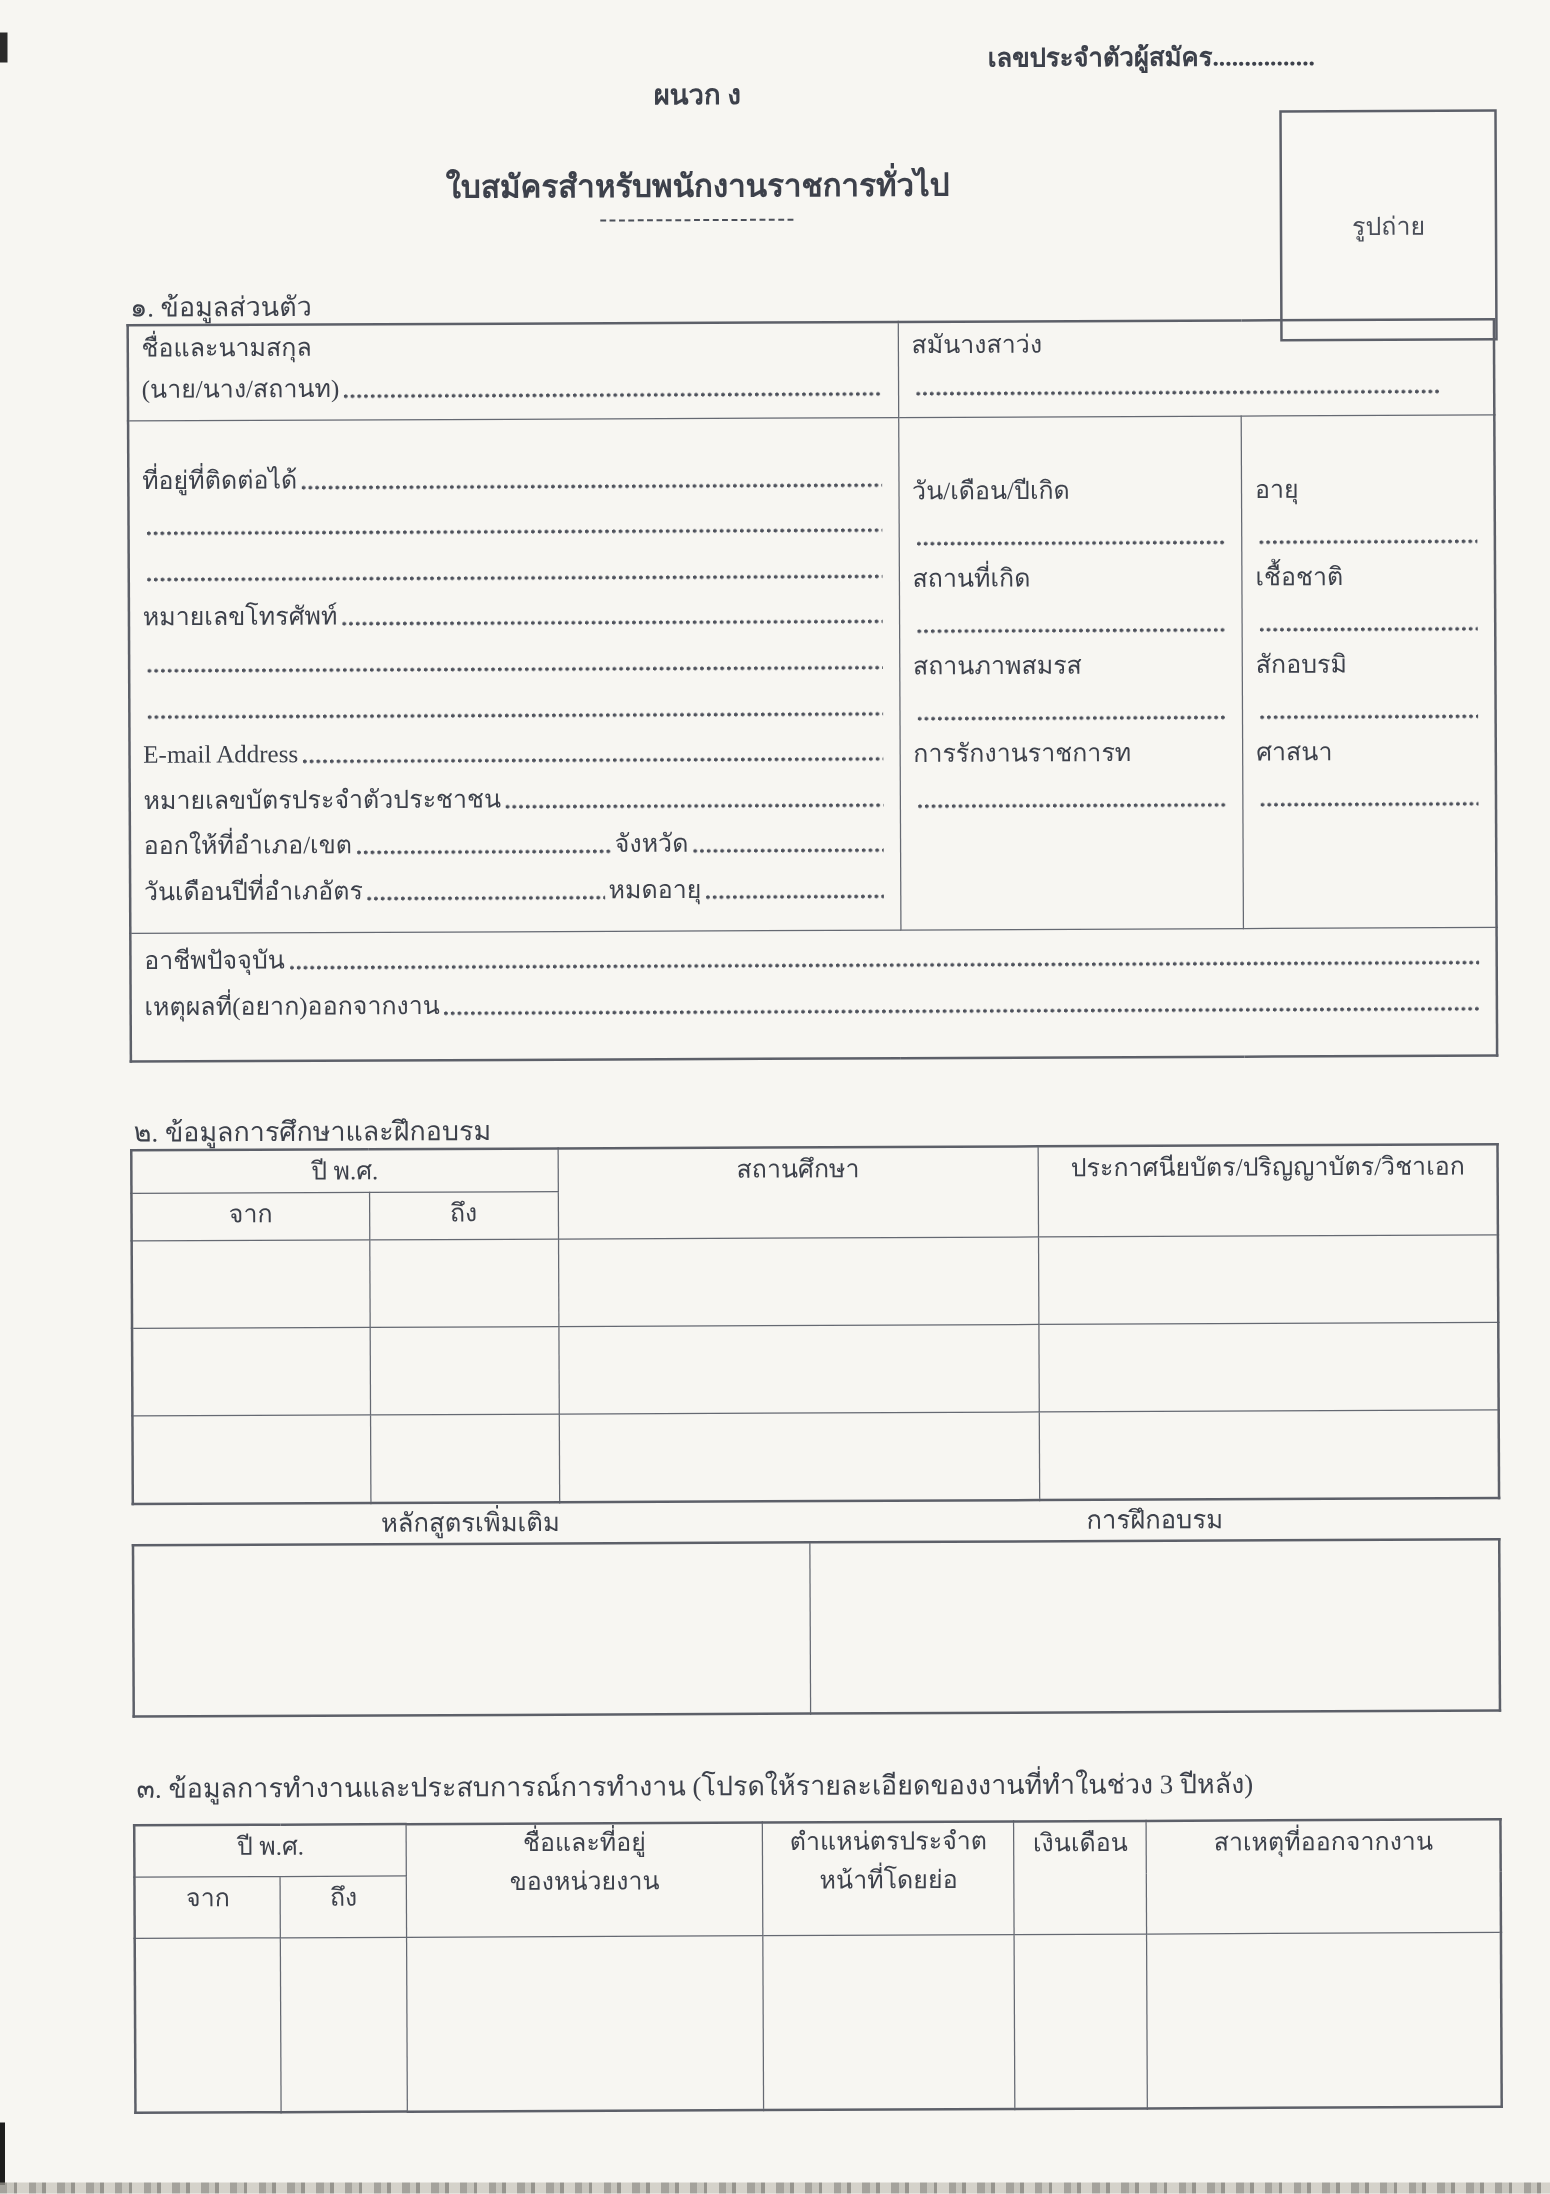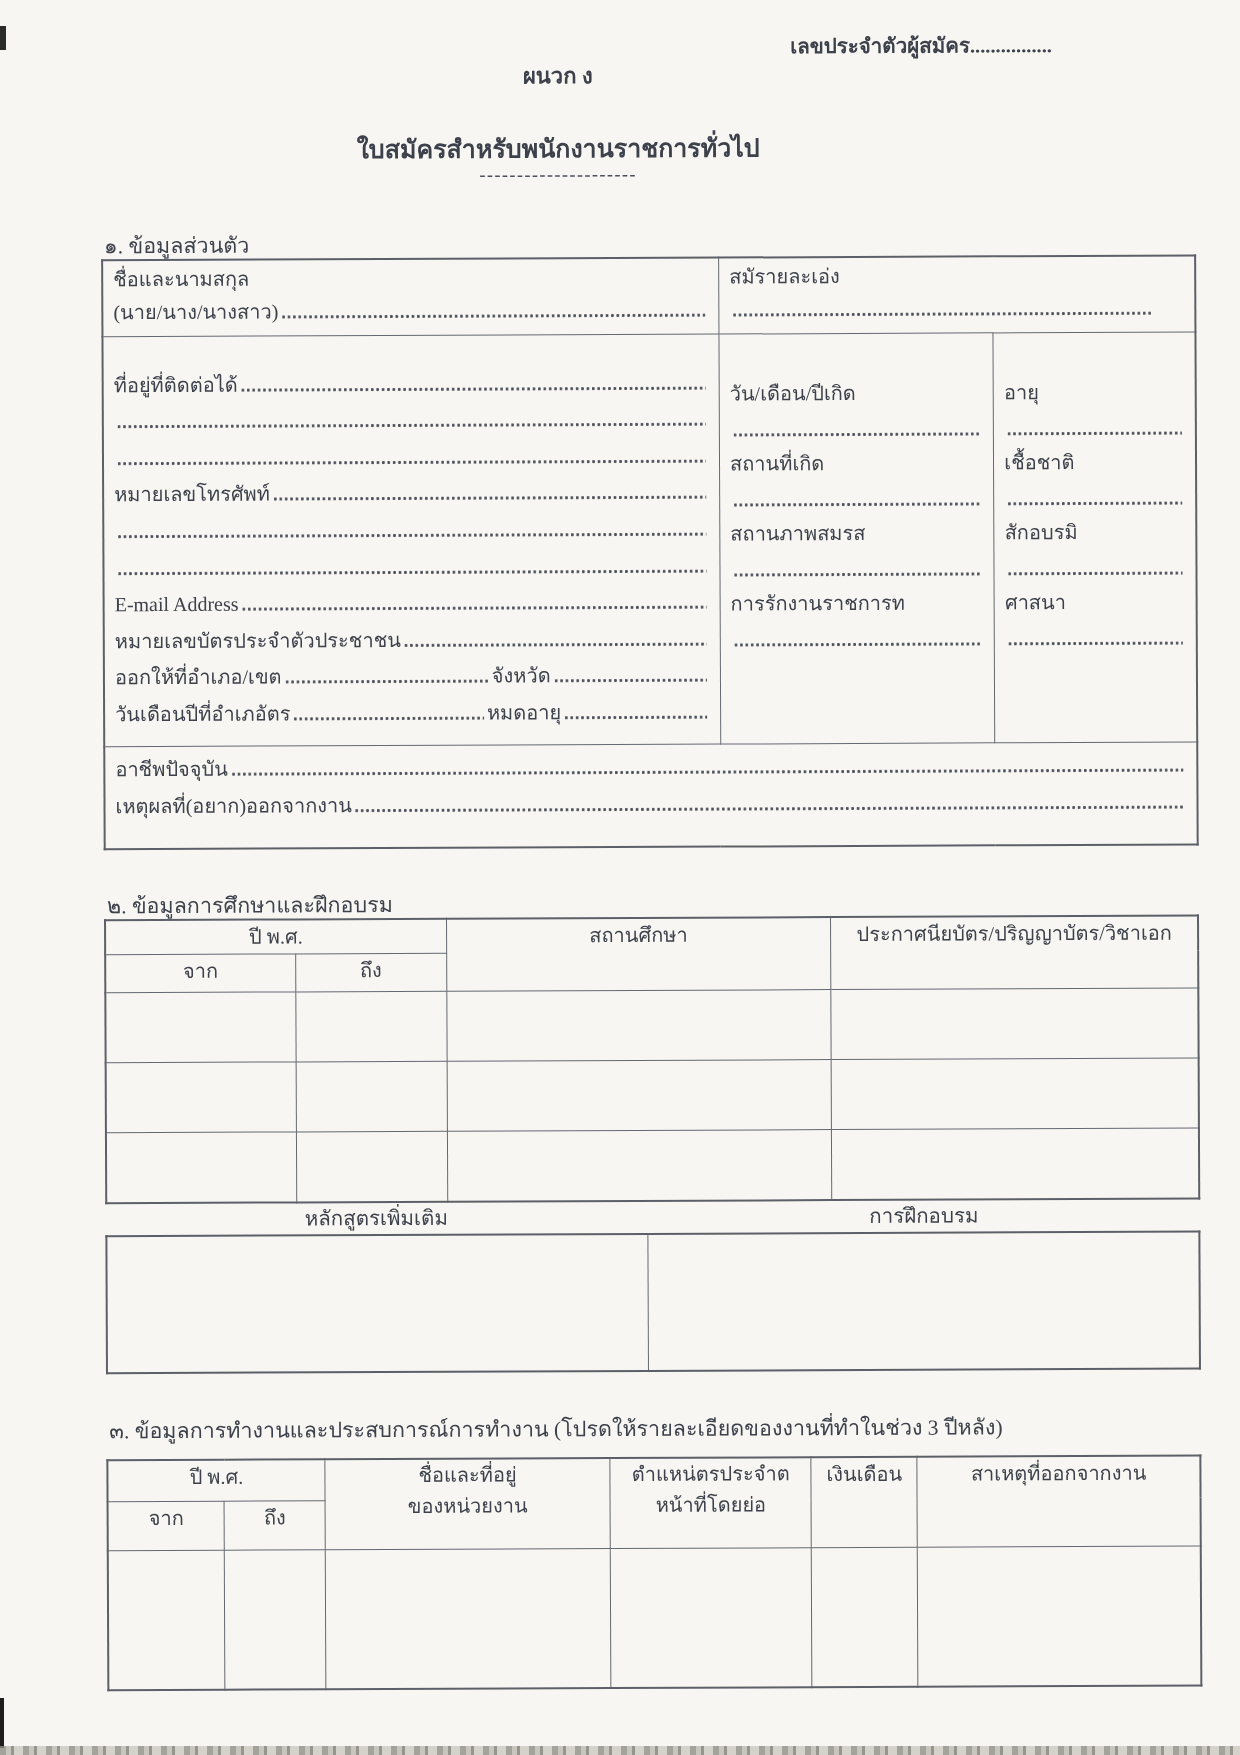--- a/index.html
+++ b/index.html
@@ -88,43 +88,46 @@
 <body>
 
 <div class="sheet">
   <div class="rot">
 
     <div class="abs hdr-right">เลขประจำตัวผู้สมัคร................</div>
     <div class="abs appendix">ผนวก ง</div>
     <div class="abs title">ใบสมัครสำหรับพนักงานราชการทั่วไป</div>
     <div class="abs title-dashes">---------------------</div>
 
+    <div class="abs photo-box">
+      <span>รูปถ่าย</span>
+    </div>
 
     <div class="abs sec-heading sh1">๑. ข้อมูลส่วนตัว</div>
 
     <table class="tbl t1">
       <colgroup>
           <col style="width:56.4%">
           <col style="width:25.1%">
           <col style="width:18.5%">
         </colgroup>
       <tbody>
           <tr class="r1">
         <td>
           <div class="line">
                 <span class="lbl">ชื่อและนามสกุล</span>
               </div>
           <div class="line">
-                <span class="lbl">(นาย/นาง/นางสาว)</span>
+                <span class="lbl">(นาย/นาง/สถานท)</span>
                 <span class="dots"></span>
               </div>
         </td>
         <td colspan="2">
           <div class="line">
-                <span class="lbl">สมัรายละเอ่ง</span>
+                <span class="lbl">สมันางสาว่ง</span>
               </div>
           <div class="line dots-pos">
                 <span class="dots"></span>
               </div>
         </td>
       </tr>
       <tr class="r2">
         <td>
           <div class="fl10">
             <div class="line">

